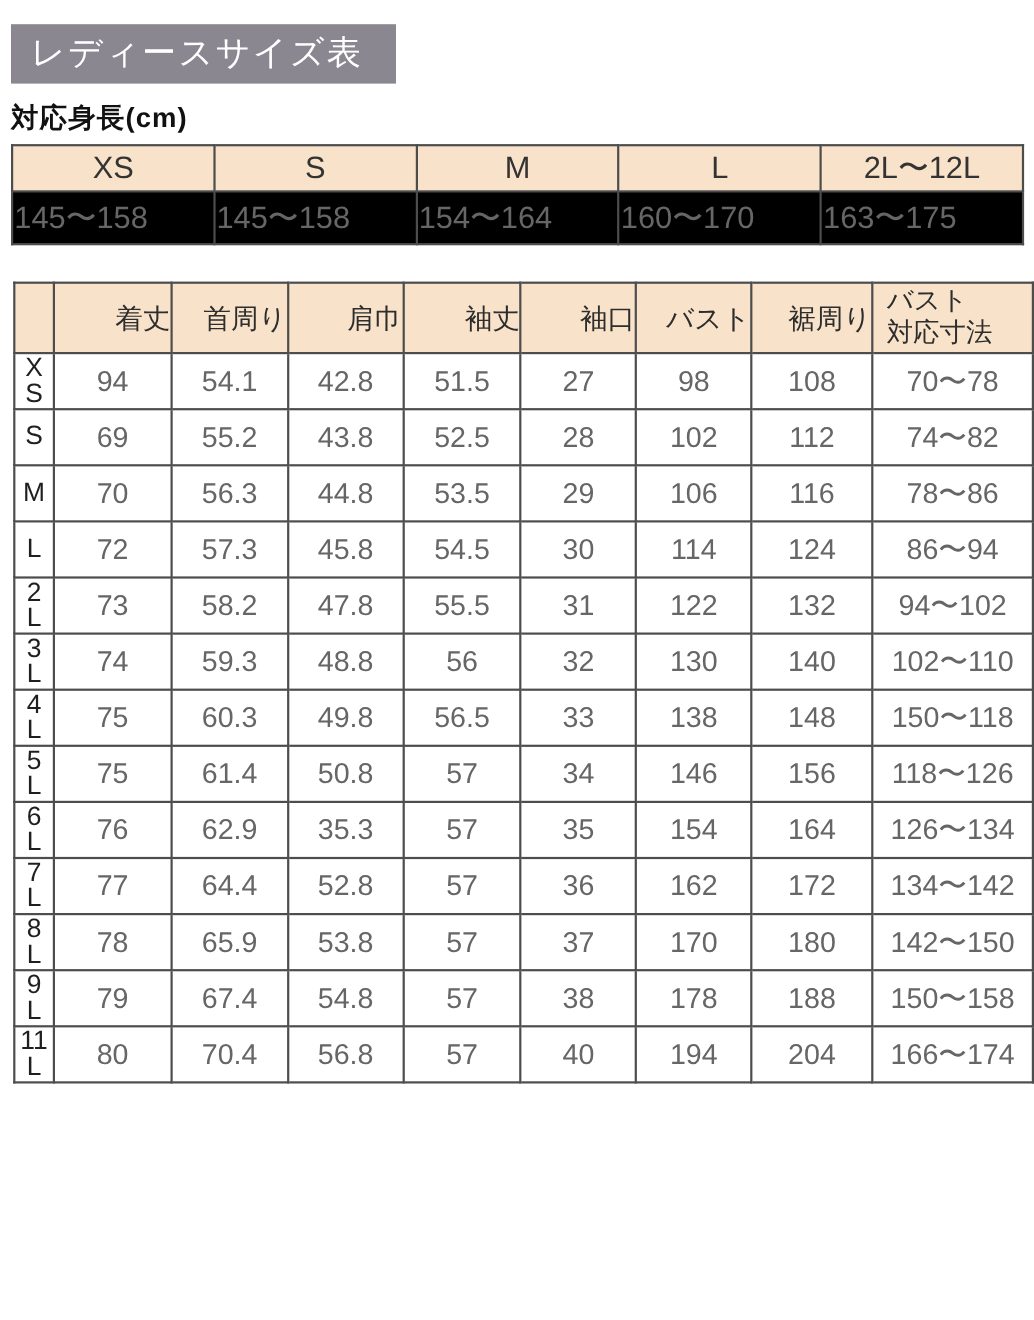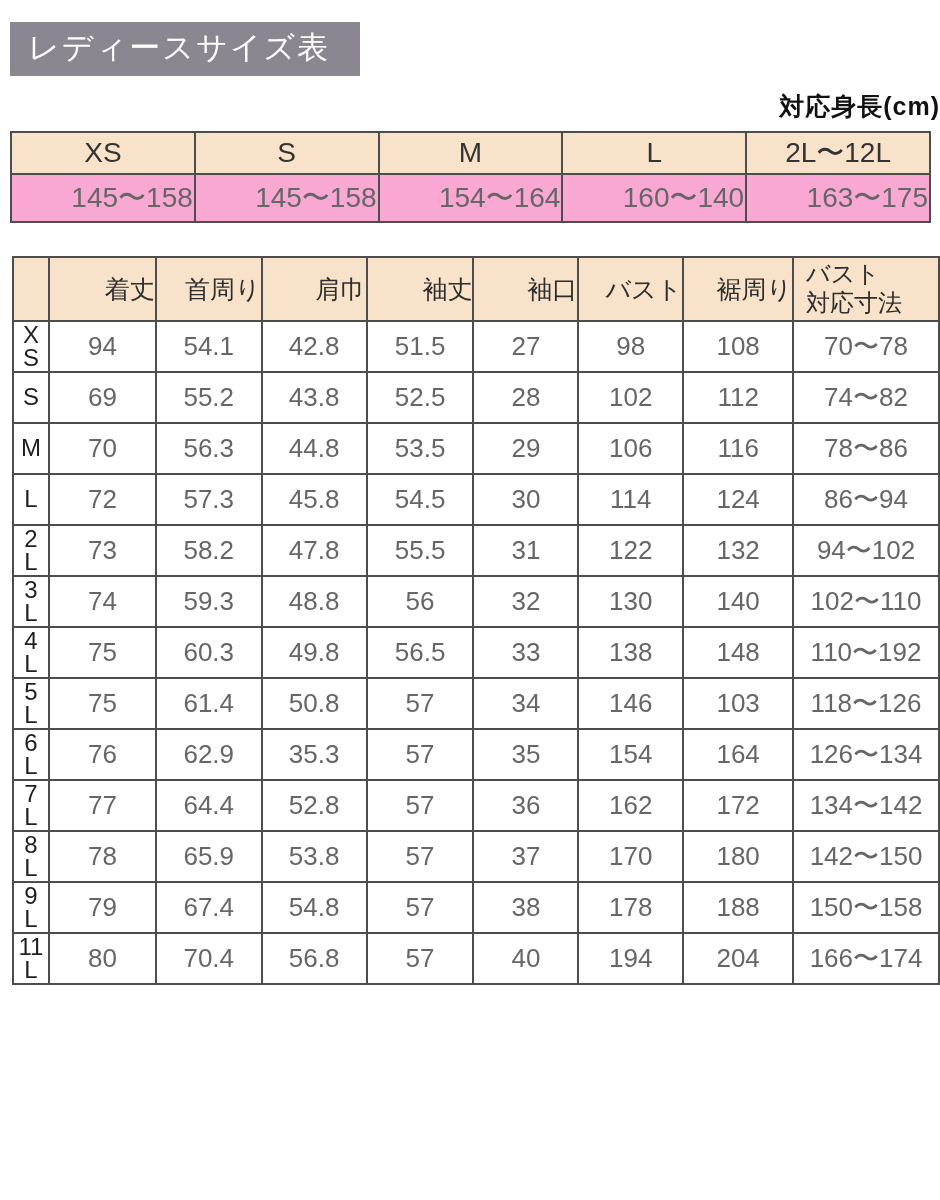--- a/index.html
+++ b/index.html
@@ -19,35 +19,34 @@
     letter-spacing:2px;
     padding:5px 30px 7px 18px;
   }
 
   .subtitle {
     margin:14px 0 8px 10px;
     font-size:25px;
     font-weight:bold;
     color:#111111;
     letter-spacing:1px;
-    text-align:right;
   }
 
   table { border-collapse:collapse; table-layout:fixed; }
 
   
   .height-table { margin-left:10px; width:921px; }
   .height-table th {
     background:#f8e3ca; color:#333333;
     font-size:28px; font-weight:normal;
     height:36px; border:2px solid #4d4d4d; text-align:center;
   }
   .height-table td {
-    color:#666666; font-size:28px; text-align:right;
-    height:44px; border:2px solid #4d4d4d; background:#f9a8d4;
+    color:#666666; font-size:28px; text-align:left;
+    height:44px; border:2px solid #4d4d4d; background:#000000;
   }
 
   
   .size-table { margin:33px 0 0 12px; }
   .size-table th, .size-table td { border:2px solid #4d4d4d; }
   .size-table thead th {
     background:#f8e3ca; color:#2d2d2d;
     font-size:25px; font-weight:normal;
     height:62px; text-align:right; padding:0;
   }
@@ -82,21 +81,21 @@
         <th>M</th>
         <th>L</th>
         <th>2L〜12L</th>
       </tr>
     </thead>
     <tbody>
       <tr>
         <td>145〜158</td>
         <td>145〜158</td>
         <td>154〜164</td>
-        <td>160〜140</td>
+        <td>160〜170</td>
         <td>163〜175</td>
       </tr>
     </tbody>
   </table>
 
   <table class="size-table">
     <colgroup>
       <col style="width:36px">
         <col style="width:107px">
         <col style="width:106px">
@@ -194,32 +193,32 @@
       <tr>
         <td class="rowlabel">4
 L</td>
         <td>75</td>
         <td>60.3</td>
         <td>49.8</td>
         <td>56.5</td>
         <td>33</td>
         <td>138</td>
         <td>148</td>
-        <td>110〜192</td>
+        <td>150〜118</td>
       </tr>
       <tr>
         <td class="rowlabel">5
 L</td>
         <td>75</td>
         <td>61.4</td>
         <td>50.8</td>
         <td>57</td>
         <td>34</td>
         <td>146</td>
-        <td>103</td>
+        <td>156</td>
         <td>118〜126</td>
       </tr>
       <tr>
         <td class="rowlabel">6
 L</td>
         <td>76</td>
         <td>62.9</td>
         <td>35.3</td>
         <td>57</td>
         <td>35</td>

